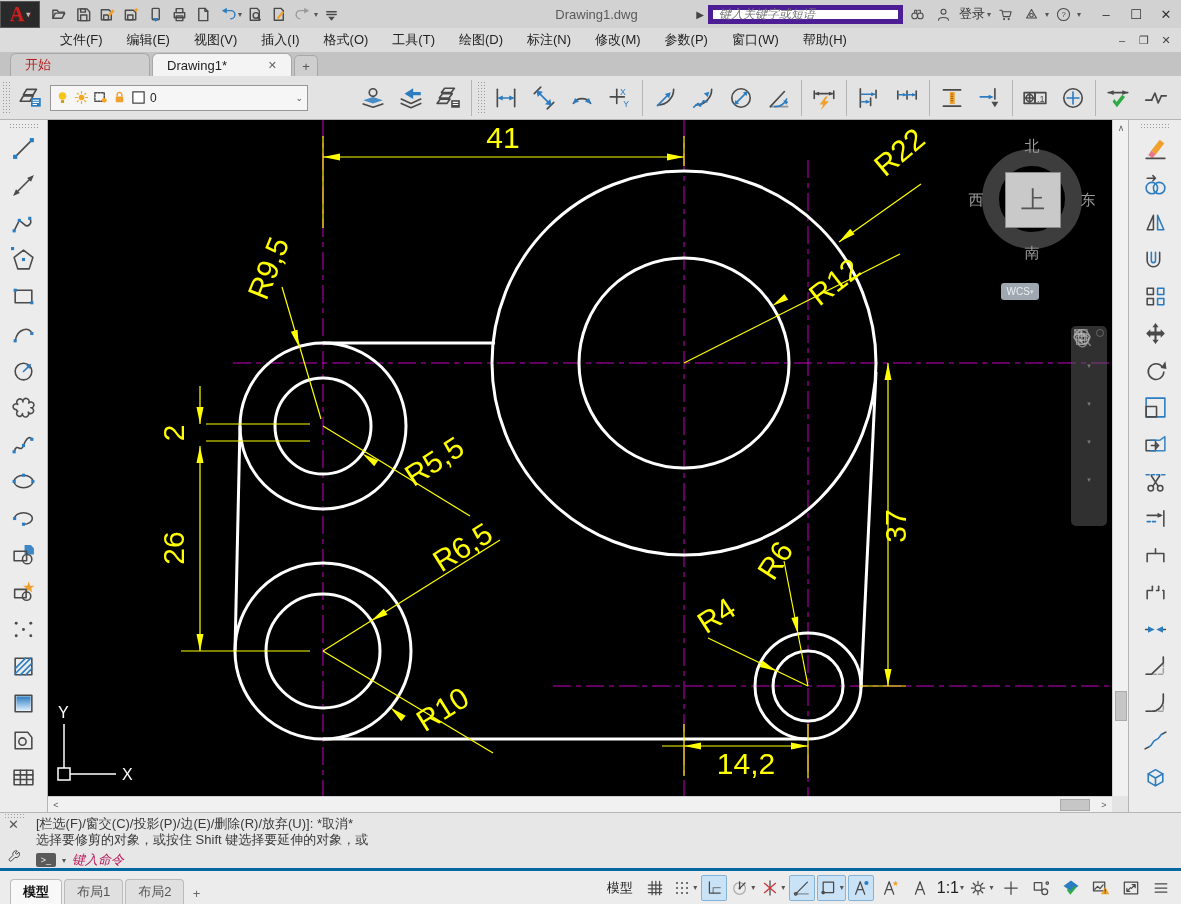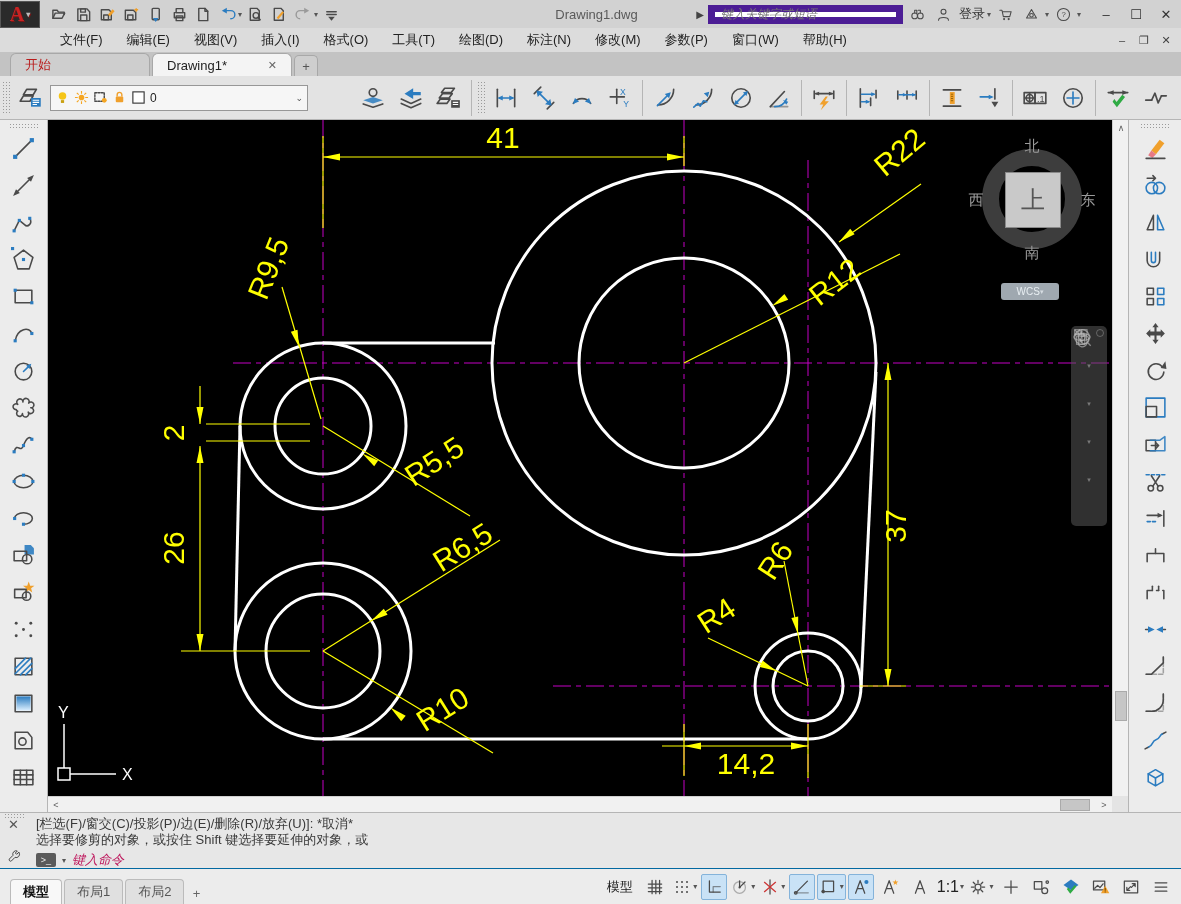--- a/index.html
+++ b/index.html
@@ -13,21 +13,21 @@
   .alogo span{color:#c82323;font-size:20px;font-weight:bold;font-family:"Liberation Serif",serif;
               text-shadow:1px 1px 0 #7a1515;}
   .alogo .dd{color:#bbb;font-size:8px;margin-left:2px;}
   .qat{display:flex;align-items:center;margin-left:8px;gap:2px;}
   .qbtn{width:22px;height:22px;display:flex;align-items:center;justify-content:center;border-radius:2px;}
   .qbtn svg{width:17px;height:17px;}
   .caret{font-size:8px;color:#555;margin-left:-2px;}
   .doc-title{position:absolute;left:0;right:0;text-align:center;color:#5a5a5a;font-size:13px;pointer-events:none;margin-left:12px;}
   .tb-right{margin-left:auto;display:flex;align-items:center;gap:4px;z-index:2;}
   .collapse-arrow{color:#444;font-size:10px;}
-  .searchbox{width:195px;height:19px;background:#fff;border:7px solid #4c1d95;display:flex;align-items:center;padding:0 4px;box-sizing:border-box;}
+  .searchbox{width:195px;height:19px;background:#fff;border:5px solid #4c1d95;display:flex;align-items:center;padding:0 4px;box-sizing:border-box;}
   .searchbox input{border:none;outline:none;width:100%;font-style:italic;color:#888;font-size:12px;background:transparent;
                    font-family:"Liberation Sans","DejaVu Sans",sans-serif;}
   .signin{display:flex;align-items:center;gap:3px;color:#333;}
   .winbtns{display:flex;margin-left:6px;}
   .winbtn{width:30px;height:24px;display:flex;align-items:center;justify-content:center;color:#333;font-size:13px;}
   
   .menubar{position:absolute;left:0;top:28px;width:1181px;height:24px;background:#dcdcdc;display:flex;align-items:center;padding-left:48px;box-sizing:border-box;}
   .menu-item{padding:3px 12px;color:#222;font-size:13px;}
   .menu-winbtns{margin-left:auto;display:flex;margin-right:4px;}
   .mwb{width:22px;height:18px;display:flex;align-items:center;justify-content:center;color:#444;font-size:11px;}
@@ -60,21 +60,21 @@
   .sbtn svg{width:25px;height:25px;}
   .canvas-area{position:absolute;left:48px;top:0;width:1080px;height:692px;background:#f0f0f0;}
   .cad{position:absolute;left:0;top:0;width:1064px;height:676px;background:#000;}
   .cad svg{position:absolute;left:0;top:0;}
   
   .viewcube{position:absolute;left:923px;top:18px;width:122px;height:122px;}
   .vc-ring{position:absolute;left:11px;top:11px;width:100px;height:100px;border-radius:50%;border:17px solid rgba(72,72,72,0.85);box-sizing:border-box;}
   .vc-center{position:absolute;left:34px;top:34px;width:54px;height:54px;background:#c9c9c9;border:1px solid #8a8a8a;
              display:flex;align-items:center;justify-content:center;font-size:24px;color:#555;}
   .vc-label{position:absolute;color:#9b9b9b;font-size:15px;transform:translate(-50%,-50%);}
-  .wcs-btn{position:absolute;left:953px;top:163px;width:58px;height:17px;background:#9fa8b0;border-radius:3px;
+  .wcs-btn{position:absolute;left:953px;top:163px;width:38px;height:17px;background:#9fa8b0;border-radius:3px;
            display:flex;align-items:center;justify-content:center;color:#e8eef2;font-size:10px;gap:0;}
   .wcs-btn .dd{font-size:7px;color:#d6dde2;}
   
   .navfloat{position:absolute;left:1023px;top:206px;width:36px;height:200px;background:rgba(88,88,88,0.55);
             border-radius:5px;display:flex;flex-direction:column;align-items:center;padding-top:6px;box-sizing:border-box;}
   .navfloat .nbtn{width:28px;height:30px;display:flex;align-items:center;justify-content:center;opacity:0.65;flex:none;}
   .navfloat svg{width:22px;height:22px;}
   .navfloat .ncaret{color:#aaa;font-size:7px;opacity:0.6;height:8px;}
   .nav-dot{position:absolute;right:3px;top:3px;width:6px;height:6px;border:1px solid #999;border-radius:50%;opacity:0.5;}
   
@@ -90,21 +90,21 @@
   .cmd-left{position:absolute;left:0;top:0;width:30px;height:56px;}
   .cmd-x{position:absolute;left:8px;top:4px;color:#555;font-size:13px;font-weight:bold;}
   .cmd-grip{position:absolute;left:4px;top:0px;width:22px;height:5px;background-image:radial-gradient(#9a9a9a 1px,transparent 1px);background-size:3px 3px;}
   .cmd-wrench{position:absolute;left:6px;top:36px;}
   .cmd-hist{position:absolute;left:36px;top:3px;line-height:16px;color:#3a3a3a;font-size:13px;font-family:"Liberation Sans","DejaVu Sans",sans-serif;}
   .cmd-input-row{position:absolute;left:36px;top:38px;display:flex;align-items:center;gap:6px;}
   .cmd-prompt-ic{width:20px;height:14px;background:#5a5a5a;color:#eee;font-size:9px;display:flex;align-items:center;justify-content:center;border-radius:2px;}
   .cmd-input-row .dd{font-size:8px;color:#555;}
   .cmd-input{font-style:italic;color:#be185d;font-size:13px;}
   
-  .status{position:absolute;left:0;top:868px;width:1181px;height:36px;background:#ececec;border-top:1px solid #0369a1;box-sizing:border-box;display:flex;align-items:center;}
+  .status{position:absolute;left:0;top:868px;width:1181px;height:36px;background:#ececec;border-top:3px solid #0369a1;box-sizing:border-box;display:flex;align-items:center;}
   .ltabs{display:flex;align-items:flex-end;height:100%;padding-left:10px;gap:2px;}
   .ltab{height:24px;display:flex;align-items:center;padding:0 12px;font-size:13px;color:#555;background:#e0e0e0;
         border:1px solid #bbb;border-bottom:none;border-radius:4px 4px 0 0;}
   .ltab.active{background:#f8f8f8;color:#111;font-weight:bold;}
   .ltab-add{width:20px;height:22px;display:flex;align-items:center;justify-content:center;color:#666;}
   .sticons{margin-left:auto;display:flex;align-items:center;gap:2px;padding-right:6px;}
   .stbtn{height:26px;min-width:26px;display:flex;align-items:center;justify-content:center;border-radius:2px;padding:0 1px;}
   .stbtn svg{width:20px;height:20px;}
   .stbtn.active{background:#c9e2f6;border:1px solid #84b3da;box-sizing:border-box;}
   .stbtn .dd{font-size:8px;color:#555;margin-left:1px;}

